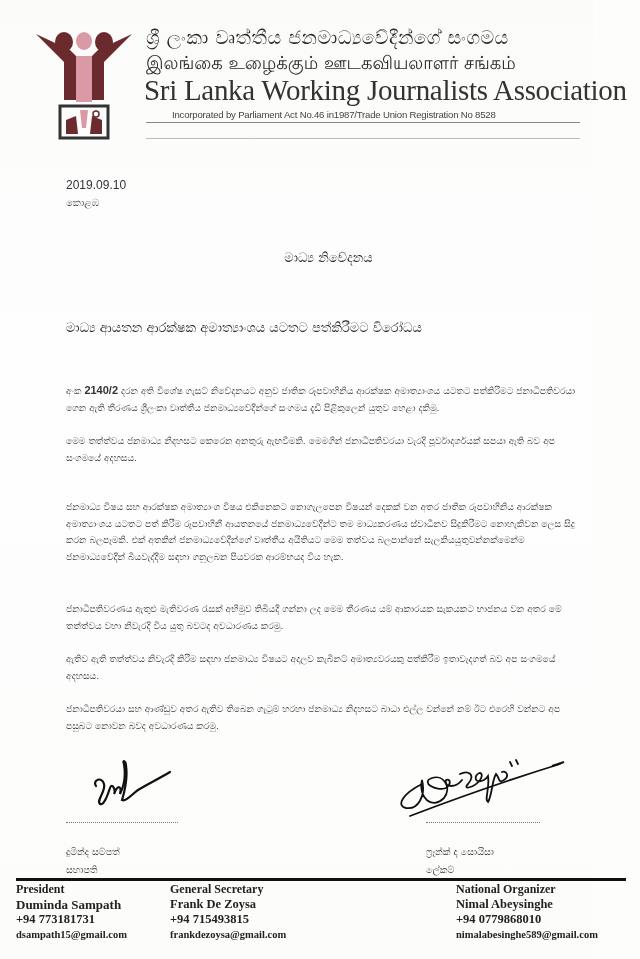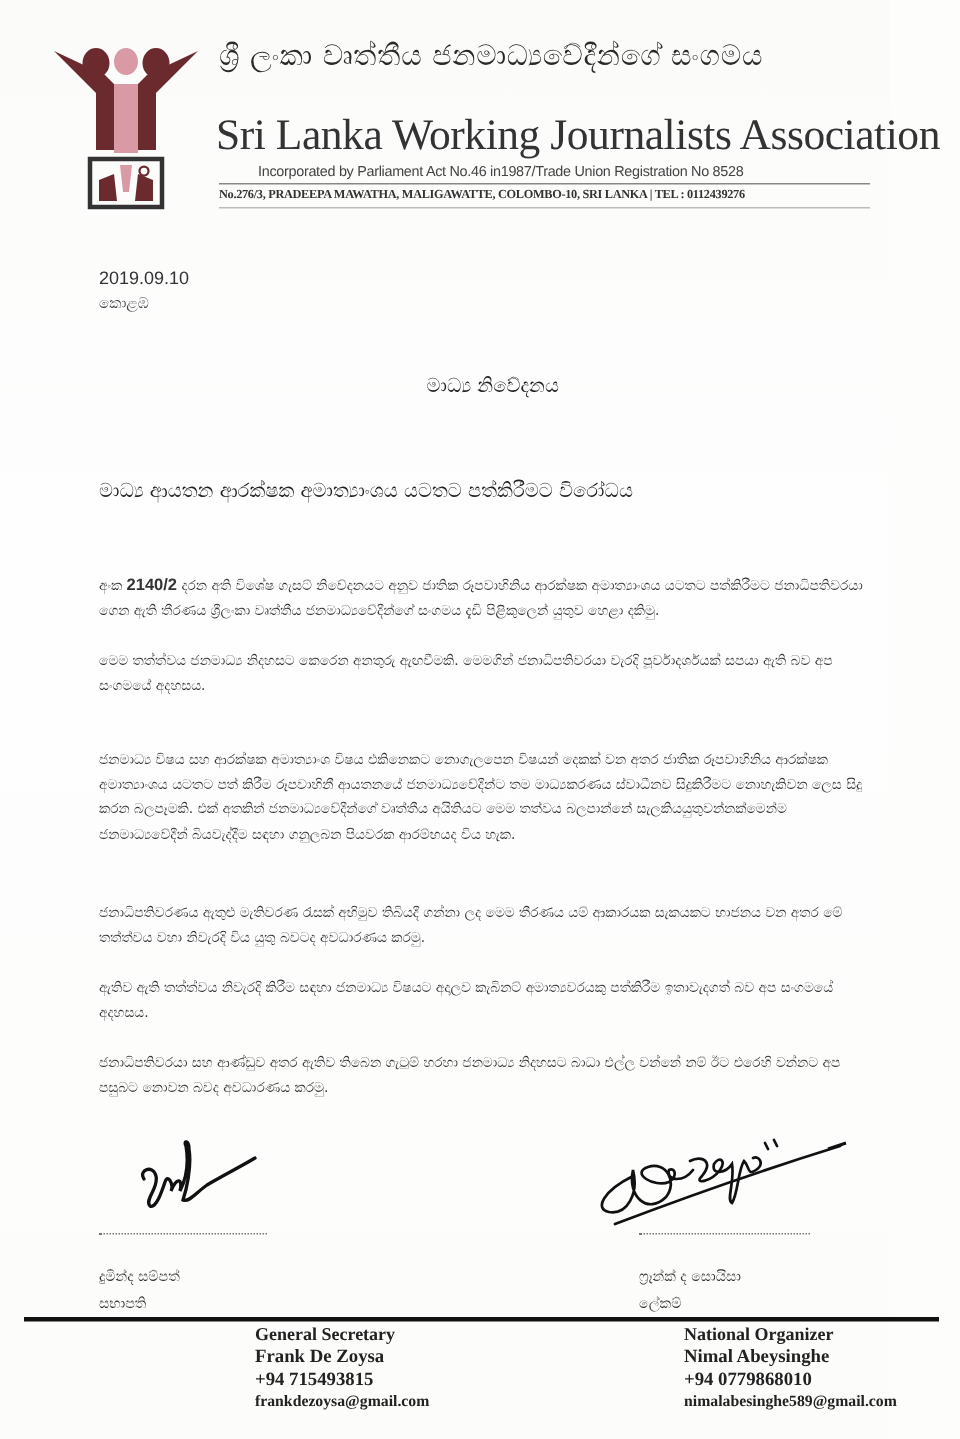--- a/index.html
+++ b/index.html
@@ -77,24 +77,24 @@
     <rect x="42" y="28" width="16" height="46" fill="#d99aa6"></rect>
 
     <rect x="26" y="78" width="48" height="32" fill="none" stroke="#333" stroke-width="3"></rect>
     <path d="M32 92 L42 88 L44 106 L32 106 Z" fill="#6b2a2e"></path>
     <path d="M68 92 L58 88 L56 106 L68 106 Z" fill="#6b2a2e"></path>
     <path d="M46 82 L54 82 L52 100 L48 100 Z" fill="#d99aa6"></path>
     <circle cx="62" cy="86" r="3" fill="none" stroke="#6b2a2e" stroke-width="1.5"></circle>
   </svg>
 
   <div class="lh-sinhala">ශ්‍රී ලංකා වෘත්තීය ජනමාධ්‍යවේදීන්ගේ සංගමය</div>
+  <div class="lh-tamil">இலங்கை உழைக்கும் ஊடகவியலாளர் சங்கம்</div>
   <div class="lh-english">Sri Lanka Working Journalists Association</div>
   <div class="lh-incorp">Incorporated by Parliament Act No.46 in1987/Trade Union Registration No 8528</div>
   <div class="lh-rule"></div>
-  <div class="lh-address">No.276/3, PRADEEPA MAWATHA, MALIGAWATTE, COLOMBO-10, SRI LANKA  |  TEL : 0112439276</div>
   <div class="lh-rule2"></div>
 
   <div class="date">2019.09.10</div>
   <div class="city">කොළඹ</div>
 
   <div class="title">මාධ්‍ය නිවේදනය</div>
   <div class="subject">මාධ්‍ය ආයතන ආරක්ෂක අමාත්‍යාංශය යටතට පත්කිරීමට විරෝධය</div>
 
   <div class="para p1"><span>අංක </span><b>2140/2</b><span> දරන අති විශේෂ ගැසට් නිවේදනයට අනුව ජාතික රූපවාහිනිය ආරක්ෂක අමාත්‍යාංශය යටතට පත්කිරීමට ජනාධිපතිවරයා ගෙන ඇති තීරණය ශ්‍රීලංකා වෘත්තීය ජනමාධ්‍යවේදීන්ගේ සංගමය දැඩි පිළිකුලෙන් යුතුව හෙළා දකිමු.</span></div>
   <div class="para p2">මෙම තත්ත්වය ජනමාධ්‍ය නිදහසට කෙරෙන අනතුරු ඇඟවීමකි. මෙමගින් ජනාධිපතිවරයා වැරදි පූර්වාදර්ශයක් සපයා ඇති බව අප සංගමයේ අදහසය.</div>
@@ -114,20 +114,26 @@
 
   <div class="dots dots-left"></div>
   <div class="dots dots-right"></div>
   <div class="sig-name sn-left">දුමින්ද සම්පත්</div>
   <div class="sig-name st-left">සභාපති</div>
   <div class="sig-name sn-right">ෆ්‍රෑන්ක් ද සොයිසා</div>
   <div class="sig-name st-right">ලේකම්</div>
 
   <div class="footer-rule"></div>
 
+  <div class="fcol c1">
+    <div class="role">President</div>
+    <div class="name">Duminda Sampath</div>
+    <div class="phone">+94 773181731</div>
+    <div class="email">dsampath15@gmail.com</div>
+  </div>
   <div class="fcol c2">
     <div class="role">General Secretary</div>
     <div class="name">Frank De Zoysa</div>
     <div class="phone">+94 715493815</div>
     <div class="email">frankdezoysa@gmail.com</div>
   </div>
   <div class="fcol c4">
     <div class="role">National Organizer</div>
     <div class="name">Nimal Abeysinghe</div>
     <div class="phone">+94 0779868010</div>

